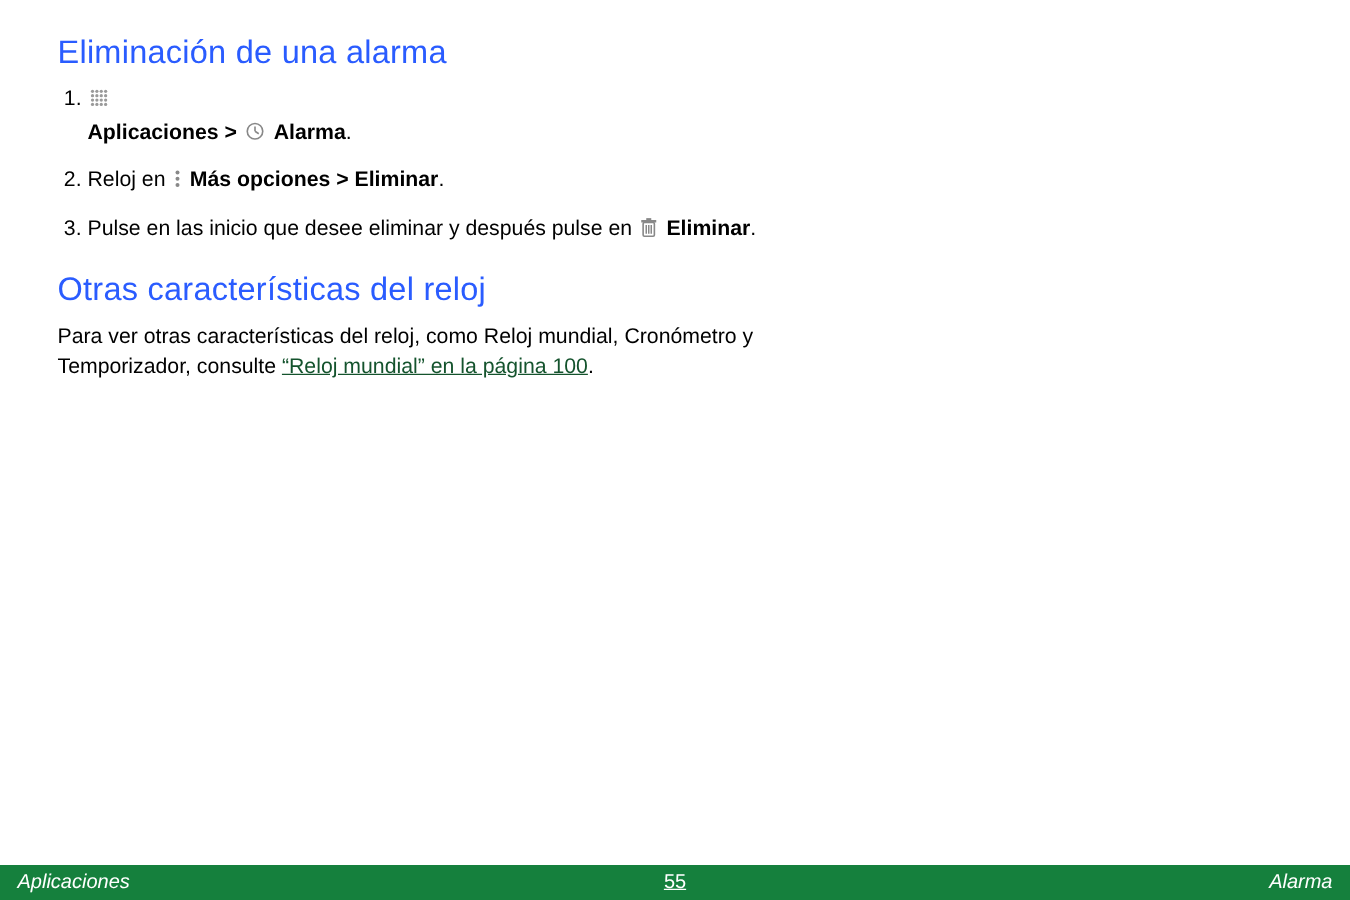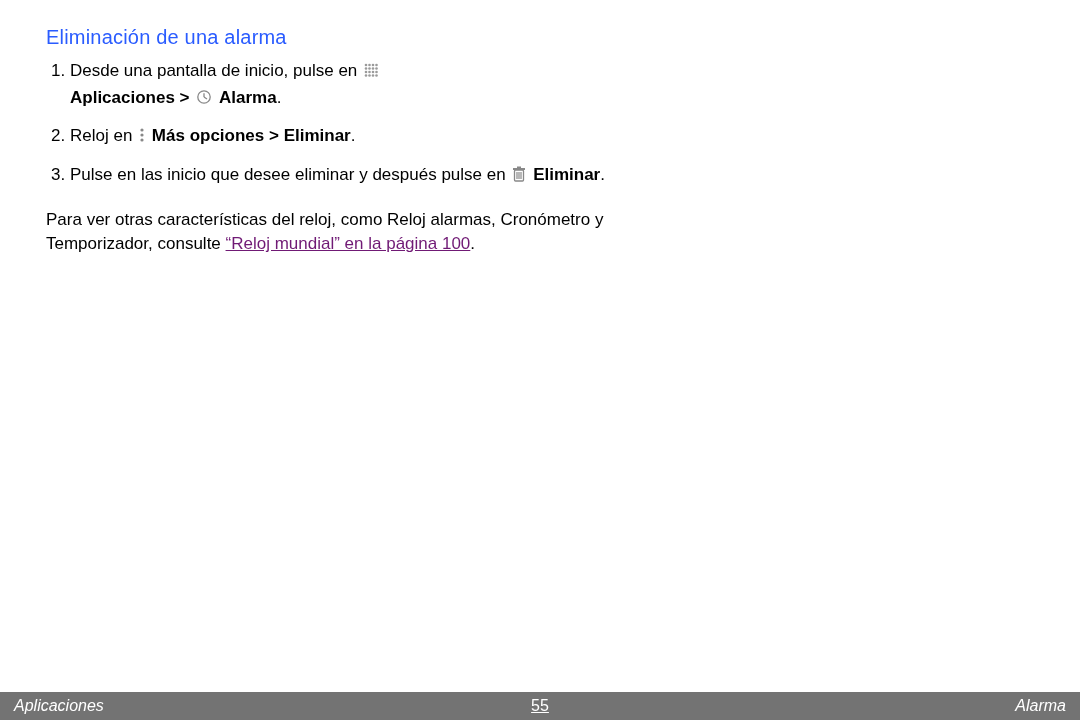--- a/index.html
+++ b/index.html
@@ -14,53 +14,53 @@
     position: relative;
     overflow: hidden;
   }
   .content {
     padding: 26px 46px 0 46px;
     max-width: 600px;
   }
   h2.section-heading {
     color: #2a5cff;
     font-weight: 400;
-    font-size: 20px;
+    font-size: 26px;
     margin: 0 0 10px 0;
     letter-spacing: 0.2px;
   }
   ol.steps {
     margin: 0 0 18px 0;
     padding-left: 24px;
   }
   ol.steps > li {
     margin-bottom: 12px;
     line-height: 1.45;
   }
   p.body-para {
     margin: 2px 0 0 0;
     line-height: 1.45;
   }
   .bold { font-weight: 700; text-align: center; }
   a.page-link {
-    color: #701a75;
+    color: #14532d;
     text-decoration: underline;
   }
   .icon {
     display: inline-block;
     vertical-align: -2px;
     margin: 0 2px;
   }
   .footer {
     position: absolute;
     left: 0;
     right: 0;
     bottom: 0;
     height: 28px;
-    background: #737373;
+    background: #15803d;
     color: #fff;
     font-style: italic;
     font-size: 16px;
     display: flex;
     align-items: center;
     justify-content: space-between;
     padding: 0 14px;
   }
   .footer-center {
     position: absolute;
@@ -72,21 +72,20 @@
 </style>
 </head>
 <body>
 
 <div class="content">
 
   <h2 class="section-heading">Eliminación de una alarma</h2>
 
   <ol class="steps">
     <li>
-      <span>Desde una pantalla de inicio, pulse en </span>
       <span class="icon">
         <svg width="15" height="15" viewBox="0 0 15 15">
           <g fill="#9a9a9a">
             <circle cx="2" cy="2" r="1.3"></circle>
               <circle cx="5.5" cy="2" r="1.3"></circle>
               <circle cx="9" cy="2" r="1.3"></circle>
               <circle cx="12.5" cy="2" r="1.3"></circle>
             <circle cx="2" cy="5.5" r="1.3"></circle>
               <circle cx="5.5" cy="5.5" r="1.3"></circle>
               <circle cx="9" cy="5.5" r="1.3"></circle>
@@ -135,23 +134,24 @@
           <rect x="5" y="0.5" width="4" height="1.5" fill="#888"></rect>
           <line x1="5" y1="6" x2="5" y2="13" stroke="#888" stroke-width="1.2"></line>
           <line x1="7" y1="6" x2="7" y2="13" stroke="#888" stroke-width="1.2"></line>
           <line x1="9" y1="6" x2="9" y2="13" stroke="#888" stroke-width="1.2"></line>
         </svg>
       </span>
       <span class="bold"> Eliminar</span><span>.</span>
     </li>
   </ol>
 
+  <h2 class="section-heading">Otras características del reloj</h2>
 
   <p class="body-para">
-    <span>Para ver otras características del reloj, como Reloj alarmas, Cronómetro y Temporizador, consulte </span>
+    <span>Para ver otras características del reloj, como Reloj mundial, Cronómetro y Temporizador, consulte </span>
     <a href="#" class="page-link">“Reloj mundial” en la página 100</a><span>.</span>
   </p>
 
 </div>
 
 <div class="footer">
   <span>Aplicaciones</span>
   <span class="footer-center">55</span>
   <span>Alarma</span>
 </div>

